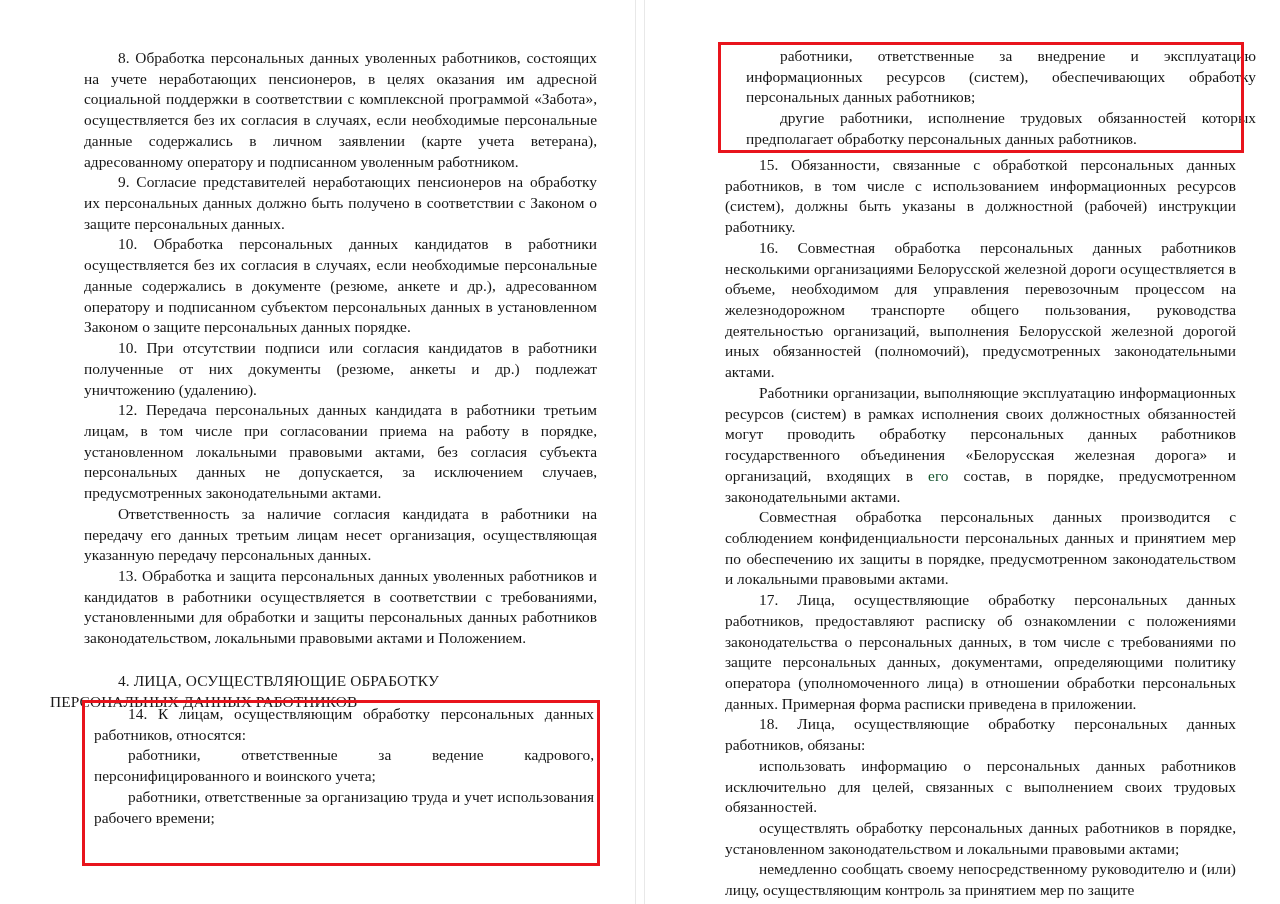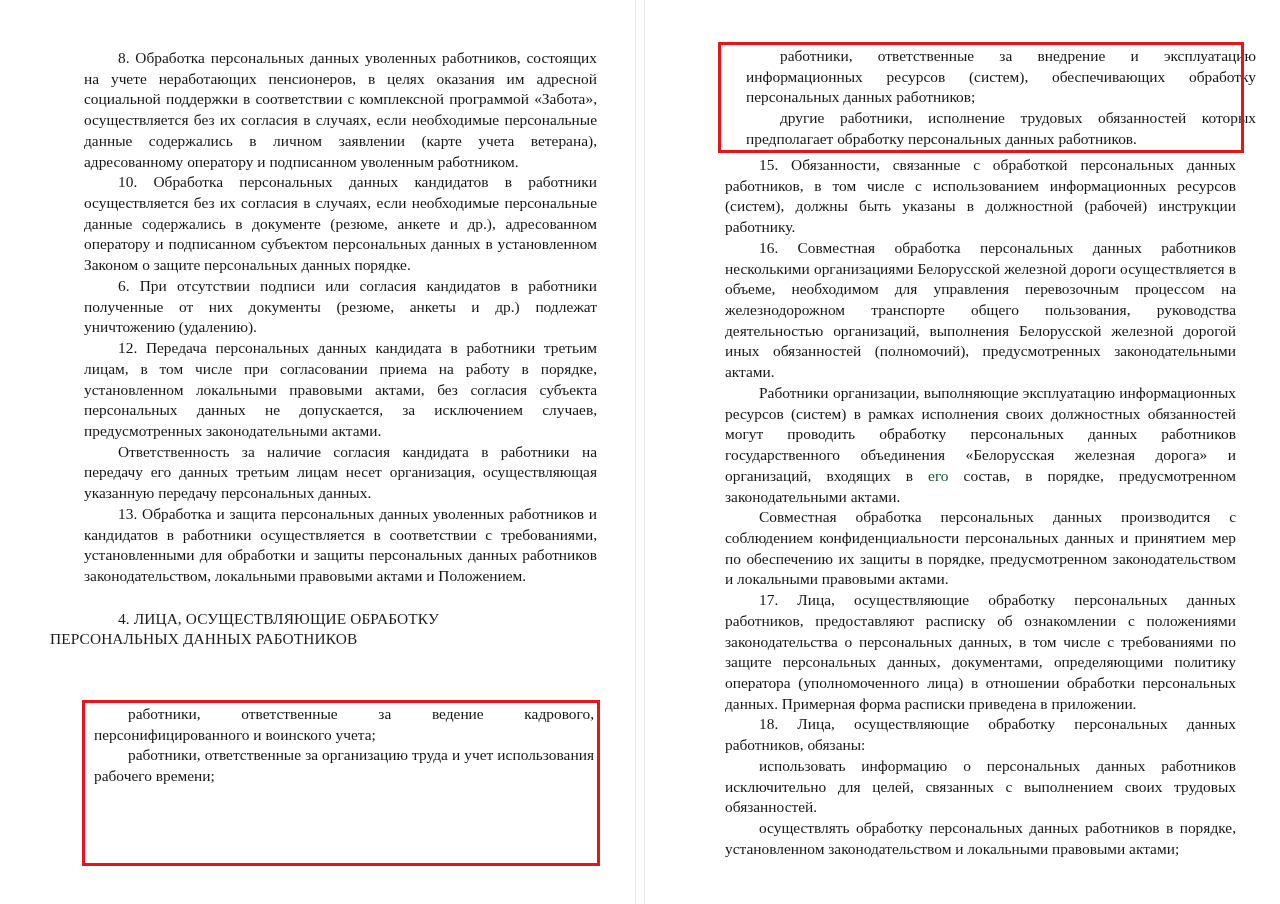--- a/index.html
+++ b/index.html
@@ -107,22 +107,23 @@
     line-height: 1.345;
   }
 </style>
 </head>
 <body>
 
 <div class="page">
 
   <div class="column col-left">
     <p>8. Обработка персональных данных уволенных работников, состоящих на учете неработающих пенсионеров, в целях оказания им адресной социальной поддержки в соответствии с комплексной программой «Забота», осуществляется без их согласия в случаях, если необходимые персональные данные содержались в личном заявлении (карте учета ветерана), адресованному оператору и подписанном уволенным работником.</p>
+    <p>9. Согласие представителей неработающих пенсионеров на обработку их персональных данных должно быть получено в соответствии с Законом о защите персональных данных.</p>
     <p>10. Обработка персональных данных кандидатов в работники осуществляется без их согласия в случаях, если необходимые персональные данные содержались в документе (резюме, анкете и др.), адресованном оператору и подписанном субъектом персональных данных в установленном Законом о защите персональных данных порядке.</p>
-    <p>6. При отсутствии подписи или согласия кандидатов в работники полученные от них документы (резюме, анкеты и др.) подлежат уничтожению (удалению).</p>
+    <p>10. При отсутствии подписи или согласия кандидатов в работники полученные от них документы (резюме, анкеты и др.) подлежат уничтожению (удалению).</p>
     <p>12. Передача персональных данных кандидата в работники третьим лицам, в том числе при согласовании приема на работу в порядке, установленном локальными правовыми актами, без согласия субъекта персональных данных не допускается, за исключением случаев, предусмотренных законодательными актами.</p>
     <p>Ответственность за наличие согласия кандидата в работники на передачу его данных третьим лицам несет организация, осуществляющая указанную передачу персональных данных.</p>
     <p>13. Обработка и защита персональных данных уволенных работников и кандидатов в работники осуществляется в соответствии с требованиями, установленными для обработки и защиты персональных данных работников законодательством, локальными правовыми актами и Положением.</p>
 
     <div class="heading">
       <span class="ht">4. ЛИЦА,        ОСУЩЕСТВЛЯЮЩИЕ        ОБРАБОТКУ</span>
       <span class="ht" style="text-indent:0;display:block;margin-left:-34px;">ПЕРСОНАЛЬНЫХ ДАННЫХ РАБОТНИКОВ</span>
     </div>
   </div>
 
@@ -133,23 +134,25 @@
     <p>15. Обязанности, связанные с обработкой персональных данных работников, в том числе с использованием информационных ресурсов (систем), должны быть указаны в должностной (рабочей) инструкции работнику.</p>
     <p>16. Совместная обработка персональных данных работников несколькими организациями Белорусской железной дороги осуществляется в объеме, необходимом для управления перевозочным процессом на железнодорожном транспорте общего пользования, руководства деятельностью организаций, выполнения Белорусской железной дорогой иных обязанностей (полномочий), предусмотренных законодательными актами.</p>
     <p>
       <span>Работники организации, выполняющие эксплуатацию информационных ресурсов (систем) в рамках исполнения своих должностных обязанностей могут проводить обработку персональных данных работников государственного объединения «Белорусская железная дорога» и организаций, входящих в </span><span class="blue">его</span><span> состав, в порядке, предусмотренном законодательными актами.</span>
     </p>
     <p>Совместная обработка персональных данных производится с соблюдением конфиденциальности персональных данных и принятием мер по обеспечению их защиты в порядке, предусмотренном законодательством и локальными правовыми актами.</p>
     <p>17. Лица, осуществляющие обработку персональных данных работников, предоставляют расписку об ознакомлении с положениями законодательства о персональных данных, в том числе с требованиями по защите персональных данных, документами, определяющими политику оператора (уполномоченного лица) в отношении обработки персональных данных. Примерная форма расписки приведена в приложении.</p>
     <p>18. Лица, осуществляющие обработку персональных данных работников, обязаны:</p>
     <p>использовать информацию о персональных данных работников исключительно для целей, связанных с выполнением своих трудовых обязанностей.</p>
     <p>осуществлять обработку персональных данных работников в порядке, установленном законодательством и локальными правовыми актами;</p>
+    <p>немедленно сообщать своему непосредственному руководителю и (или) лицу, осуществляющим контроль за принятием мер по защите</p>
   </div>
 
   <div class="boxed-text boxed-left">
+    <p>14. К лицам, осуществляющим обработку персональных данных работников, относятся:</p>
     <p>работники, ответственные за ведение кадрового, персонифицированного и воинского учета;</p>
     <p>работники, ответственные за организацию труда и учет использования рабочего времени;</p>
   </div>
 
   <div class="boxed-text boxed-right">
     <p>работники, ответственные за внедрение и эксплуатацию информационных ресурсов (систем), обеспечивающих обработку персональных данных работников;</p>
     <p>другие работники, исполнение трудовых обязанностей которых предполагает обработку персональных данных работников.</p>
   </div>
 
   <div class="highlight-box hl-left"></div>

